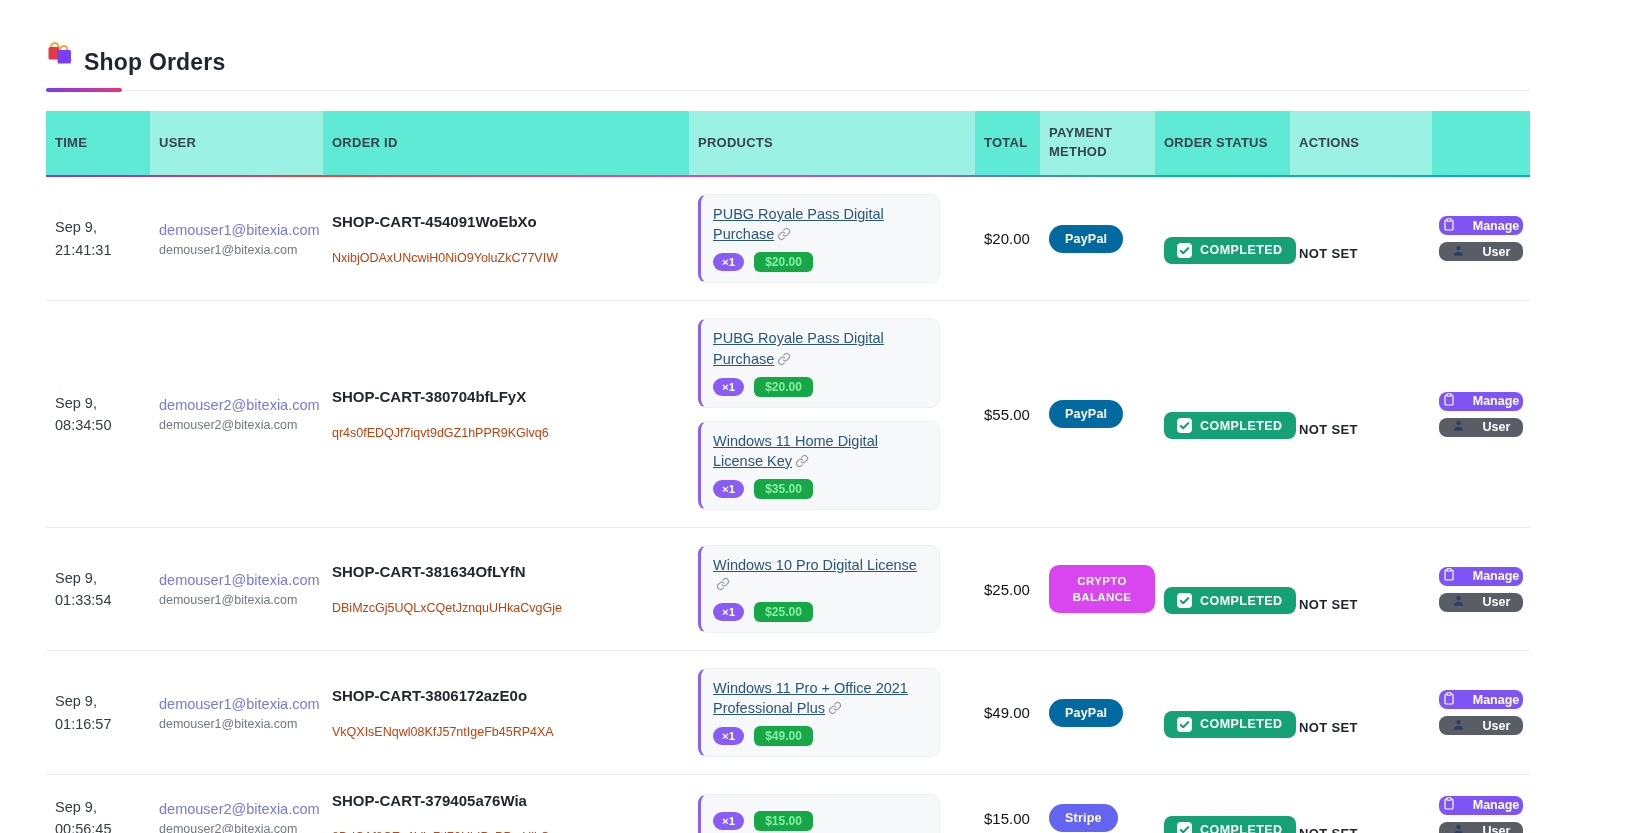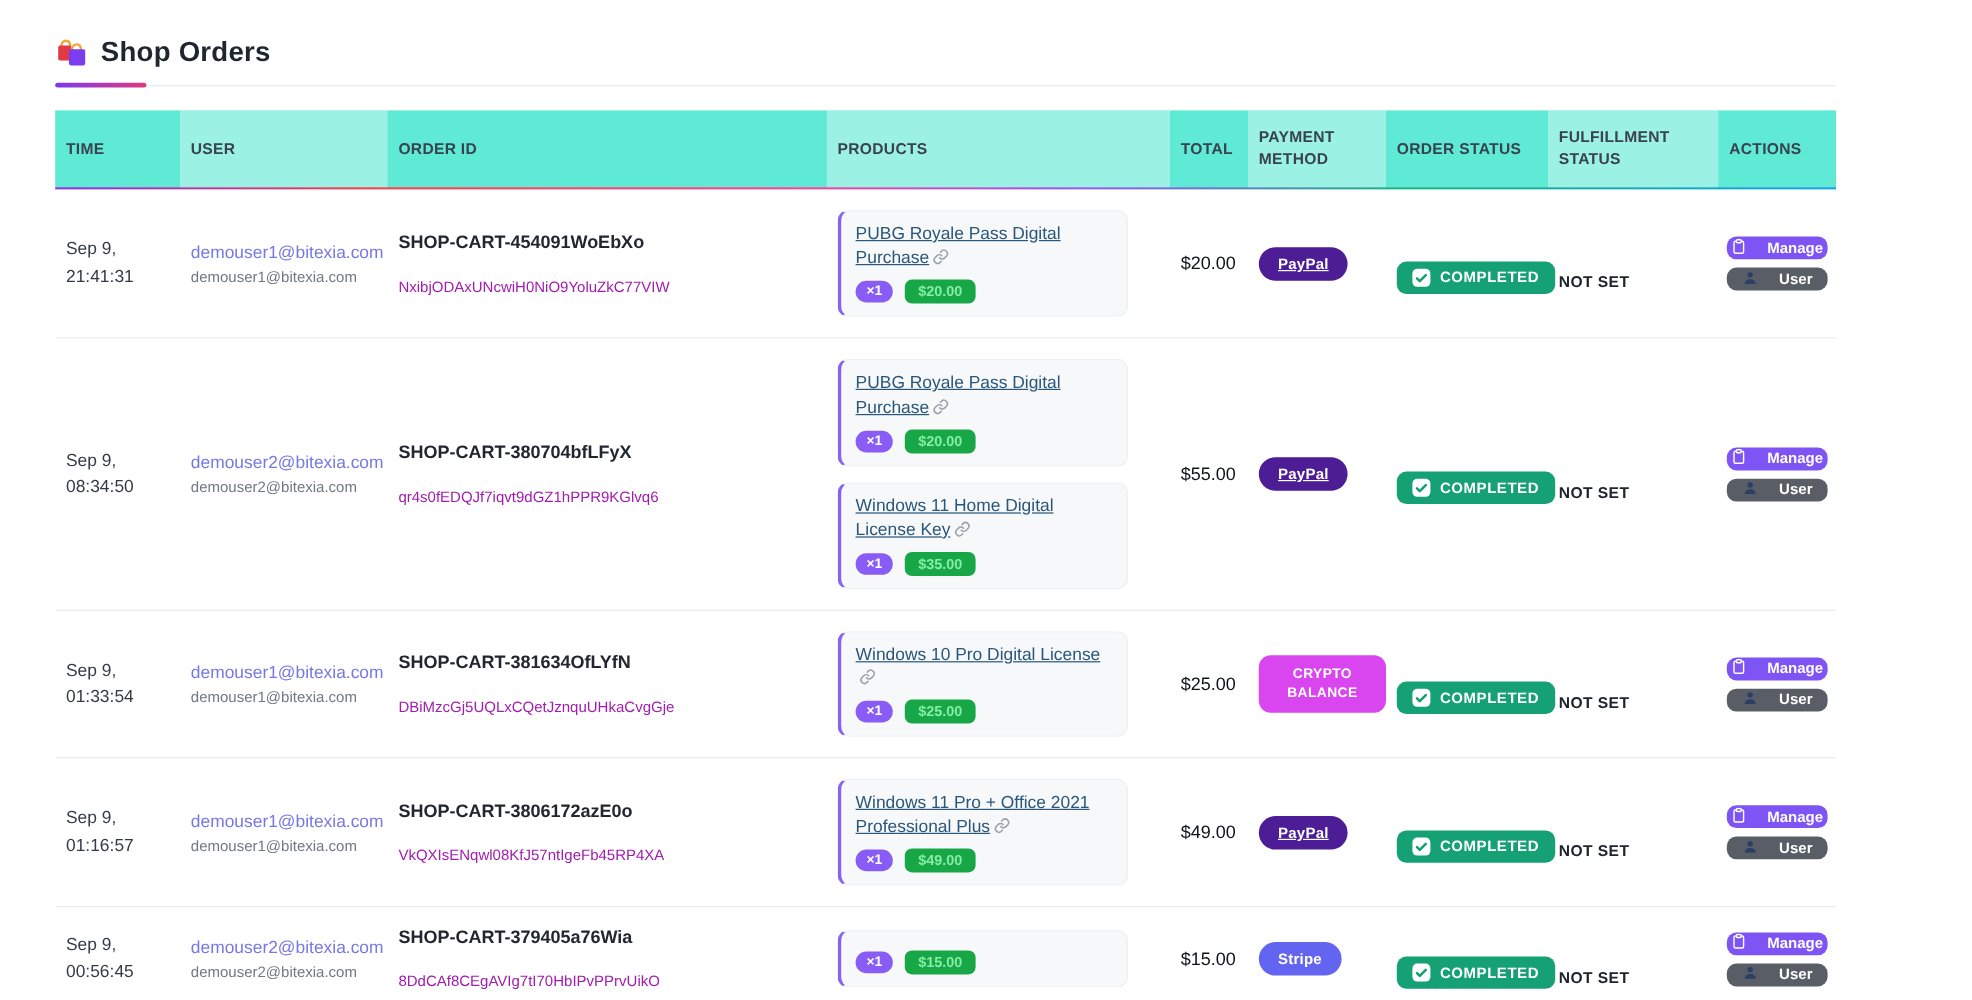--- a/index.html
+++ b/index.html
@@ -5,21 +5,21 @@
   html,body{margin:0;padding:0;}
   body{
     width:1643px;height:833px;overflow:hidden;background:#ffffff;
     font-family:"Liberation Sans","DejaVu Sans",sans-serif;
     -webkit-font-smoothing:antialiased;
   }
   .page{padding-left:46px;}
   
   .title-row{display:flex;align-items:center;gap:10px;margin-top:30px;}
   .title-icon{width:28px;height:26px;flex:0 0 auto;}
-  .page-title{font-size:23px;font-weight:700;color:#1f2630;letter-spacing:.2px;}
+  .page-title{font-size:23px;font-weight:700;color:#1f2630;letter-spacing:.2px;margin-top:19px;}
   .title-underline{position:relative;width:1484px;height:1px;background:#e8eaed;margin-top:14px;}
   .title-underline .grad{position:absolute;left:0;top:-2px;width:76px;height:4px;border-radius:3px;
     background:linear-gradient(90deg,#7c3aed,#e1397f);}
   
   .tbl{width:1484px;margin-top:20px;}
   .grid-cols{display:grid;grid-template-columns:104px 173px 366px 286px 65px 115px 135px 142px 98px;}
   .thead{background:#5eead4;min-height:64px;align-items:center;}
   .hcell{padding:10px 8px 10px 9px;font-size:13px;font-weight:600;color:#39424f;letter-spacing:.25px;line-height:1.45;}
   .hcell:nth-child(even){background:rgba(255,255,255,.38);align-self:stretch;display:flex;align-items:center;}
   .thead-grad{width:1484px;height:2px;
@@ -27,36 +27,36 @@
   .row{align-items:center;padding:17px 0;background:#fff;}
   .row + .row{border-top:1px solid #e9ebef;}
   .cell{padding-left:9px;box-sizing:border-box;}
   
   .time{font-size:14.5px;color:#343b46;line-height:1.55;}
   
   .user-link{font-size:14.5px;color:#7678e4;text-decoration:none;cursor:pointer;display:inline-block;}
   .user-sub{font-size:12.5px;color:#717882;margin-top:4px;}
   
   .order-id{font-size:15px;font-weight:600;color:#22272f;}
-  .order-token{font-size:12.5px;color:#a21caf;margin-top:21px;}
+  .order-token{font-size:12.5px;color:#c2410c;margin-top:21px;}
   
   .plist{display:flex;flex-direction:column;gap:13px;}
   .pcard{width:242px;box-sizing:border-box;background:#f7f8fa;border:1px solid #eef0f3;
     border-left:3px solid #8a62f2;border-radius:9px;padding:9px 12px 10px;}
   .pname{font-size:14.5px;color:#29567b;text-decoration:underline;line-height:1.4;cursor:pointer;}
   .plink-icon{display:inline-block;vertical-align:-2px;margin-left:3px;}
   .pills{display:flex;gap:10px;margin-top:7px;align-items:center;}
   .qty-pill{background:#8a5cf6;color:#fff;font-size:11.5px;font-weight:700;padding:3px 9px;border-radius:999px;}
   .price-pill{background:#18a747;color:#86eda6;font-size:12px;font-weight:700;padding:3px 11px;border-radius:6px;}
   
   .total{font-size:15px;color:#0f1319;font-weight:500;}
   
   .pay-paypal,.pay-stripe{display:inline-block;color:#fff;font-size:12.5px;font-weight:700;
     padding:7px 16px;border-radius:999px;letter-spacing:.2px;}
-  .pay-paypal{background:#4c1d95;text-decoration:underline;}
+  .pay-paypal{background:#0369a1;}
   .pay-stripe{background:#6365f1;}
   .pay-crypto{display:inline-block;background:#d946ef;color:#fff;font-size:11.5px;font-weight:700;
     letter-spacing:.35px;border-radius:10px;padding:8px 12px;text-align:center;line-height:1.4;max-width:112px;box-sizing:border-box;}
   
   .status-badge{display:inline-flex;align-items:center;gap:8px;background:#15a173;color:#fff;
     font-size:12.5px;font-weight:700;letter-spacing:.45px;padding:6px 13px;border-radius:8px;margin-top:23px;}
   .check-box{width:15px;height:15px;background:#fff;border-radius:4px;display:inline-flex;align-items:center;justify-content:center;}
   
   .fulfill{font-size:13px;font-weight:700;color:#20252d;letter-spacing:.35px;margin-top:30px;}
   
@@ -88,21 +88,20 @@
 
   <div class="tbl">
     <div class="thead grid-cols" id="thead">
         <div class="hcell">TIME</div>
         <div class="hcell">USER</div>
         <div class="hcell">ORDER ID</div>
         <div class="hcell">PRODUCTS</div>
         <div class="hcell">TOTAL</div>
         <div class="hcell">PAYMENT METHOD</div>
         <div class="hcell">ORDER STATUS</div>
-        <div class="hcell">FULFILLMENT STATUS</div>
         <div class="hcell">ACTIONS</div>
       </div>
     <div class="thead-grad"></div>
     <div id="tbody">
         <div class="row grid-cols">
           <div class="cell time">
             <div>Sep 9,</div>
             <div>21:41:31</div>
           </div>
           <div class="cell"><a class="user-link">demouser1@bitexia.com</a><div class="user-sub">demouser1@bitexia.com</div></div>

